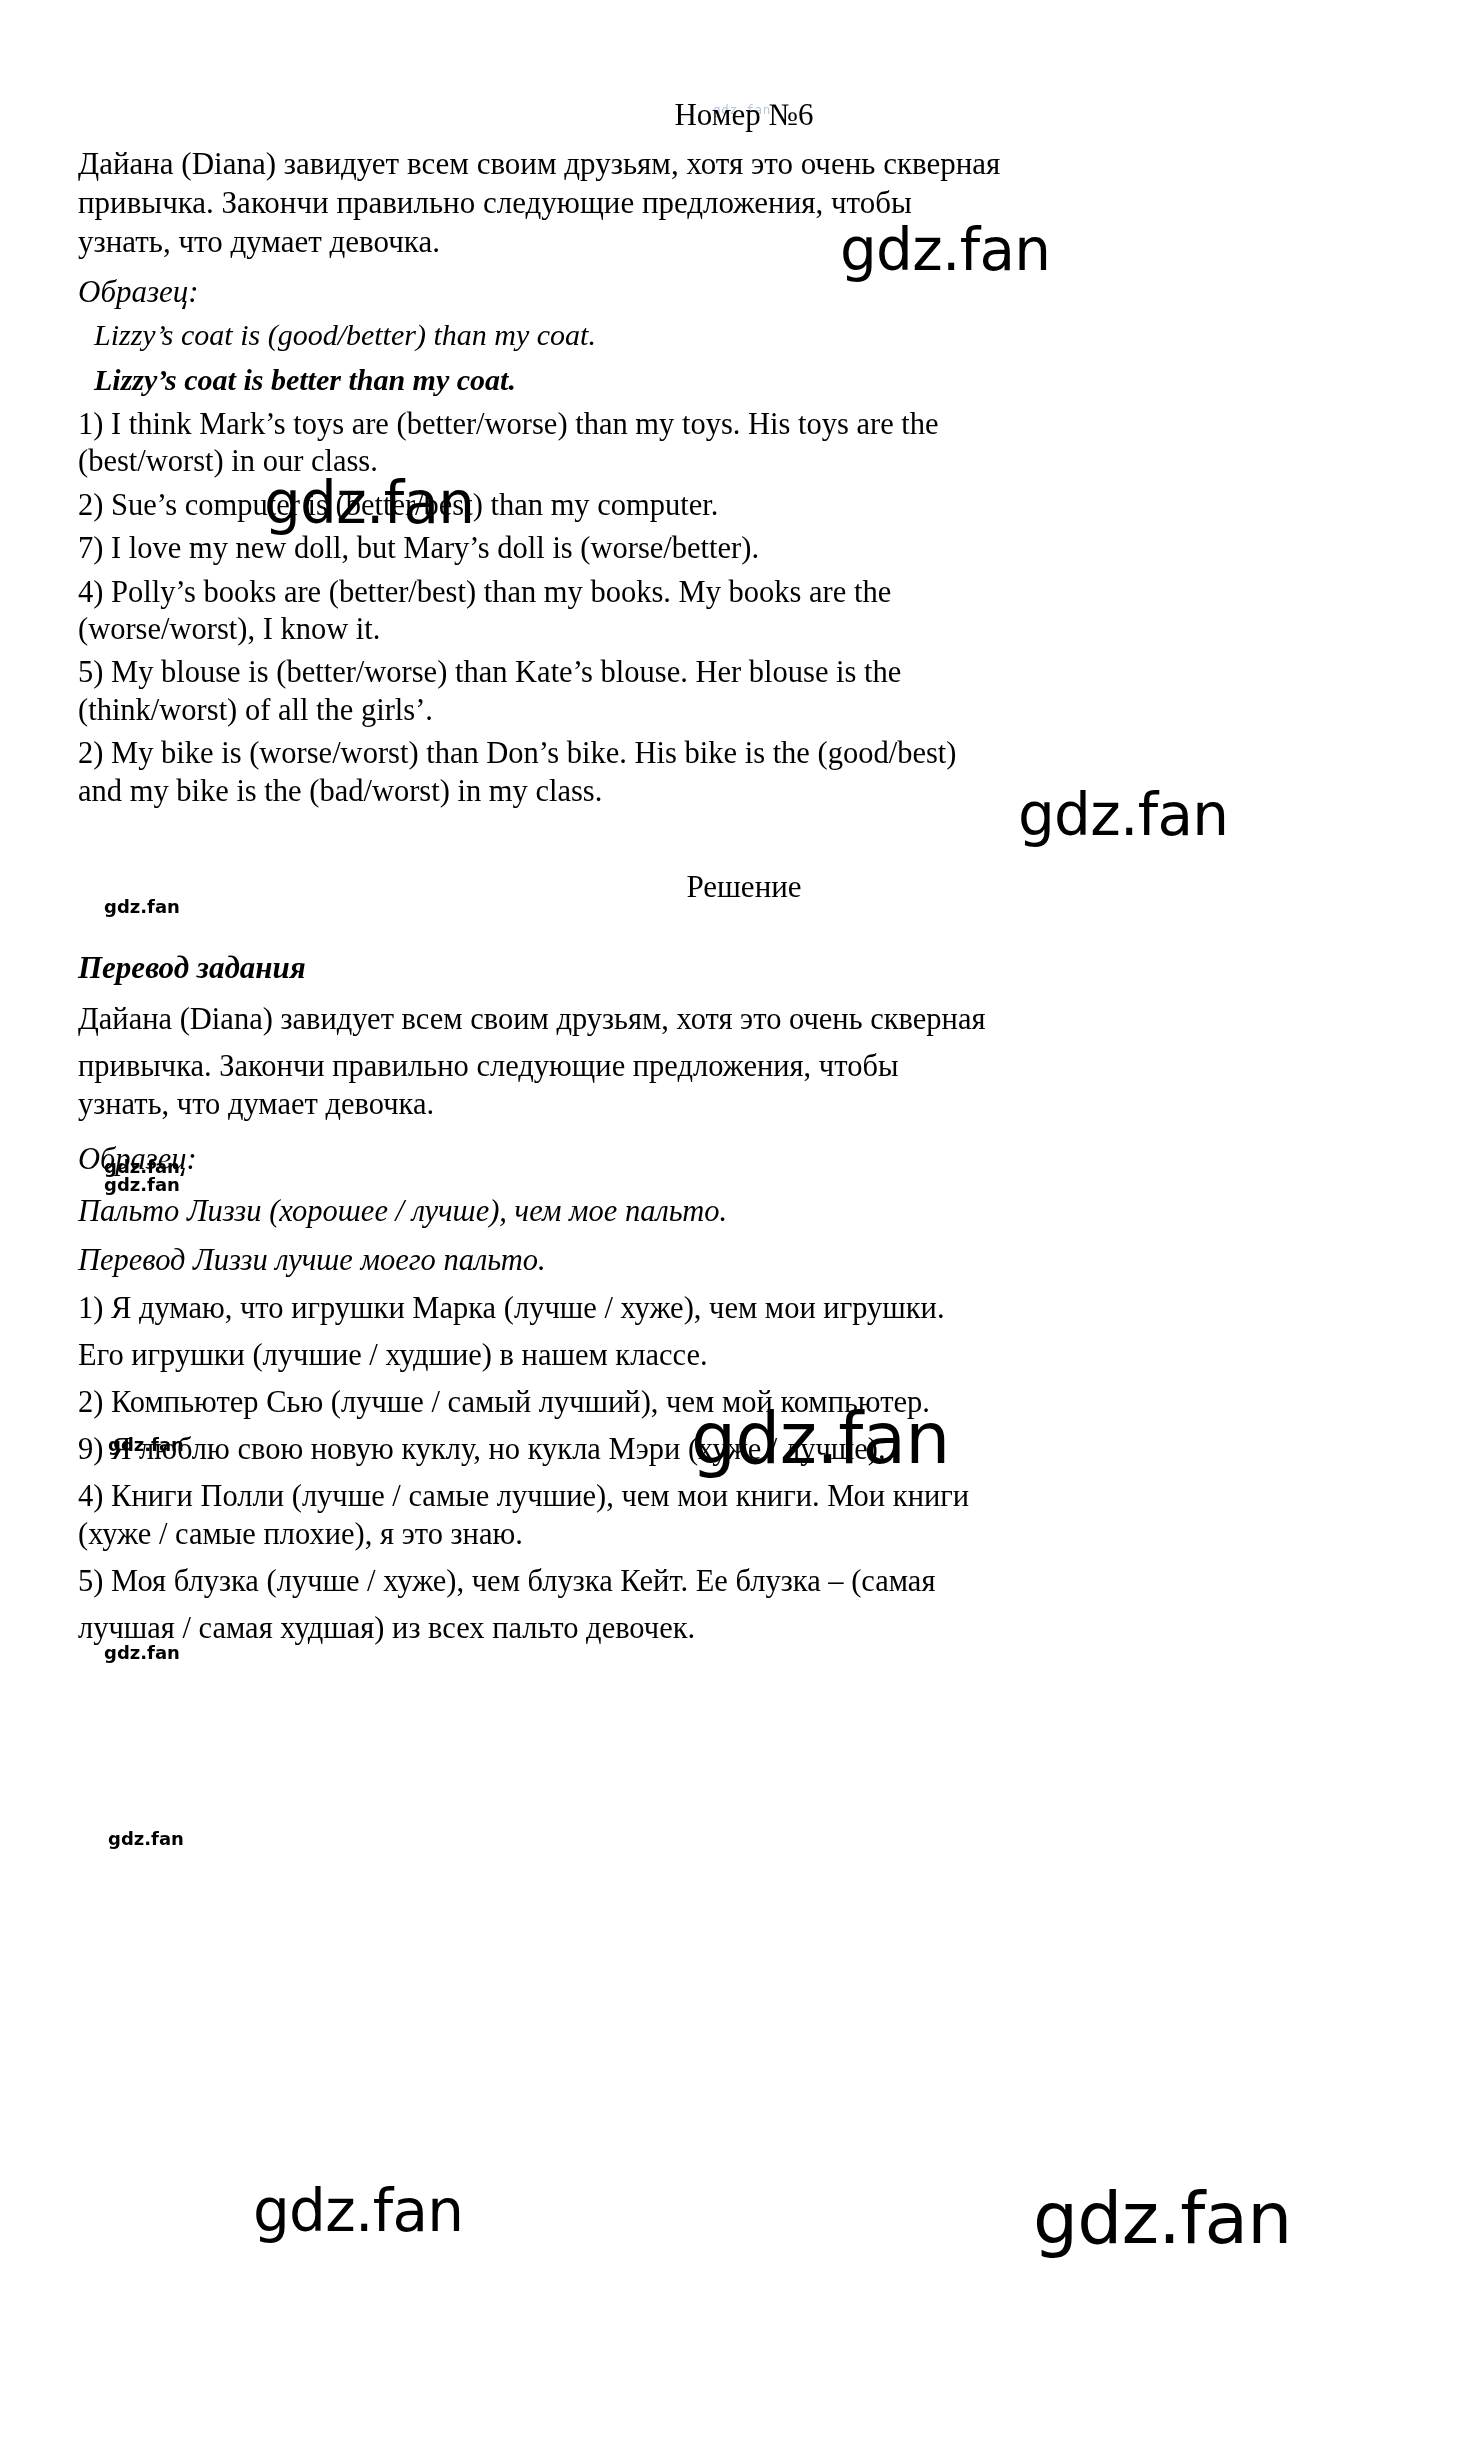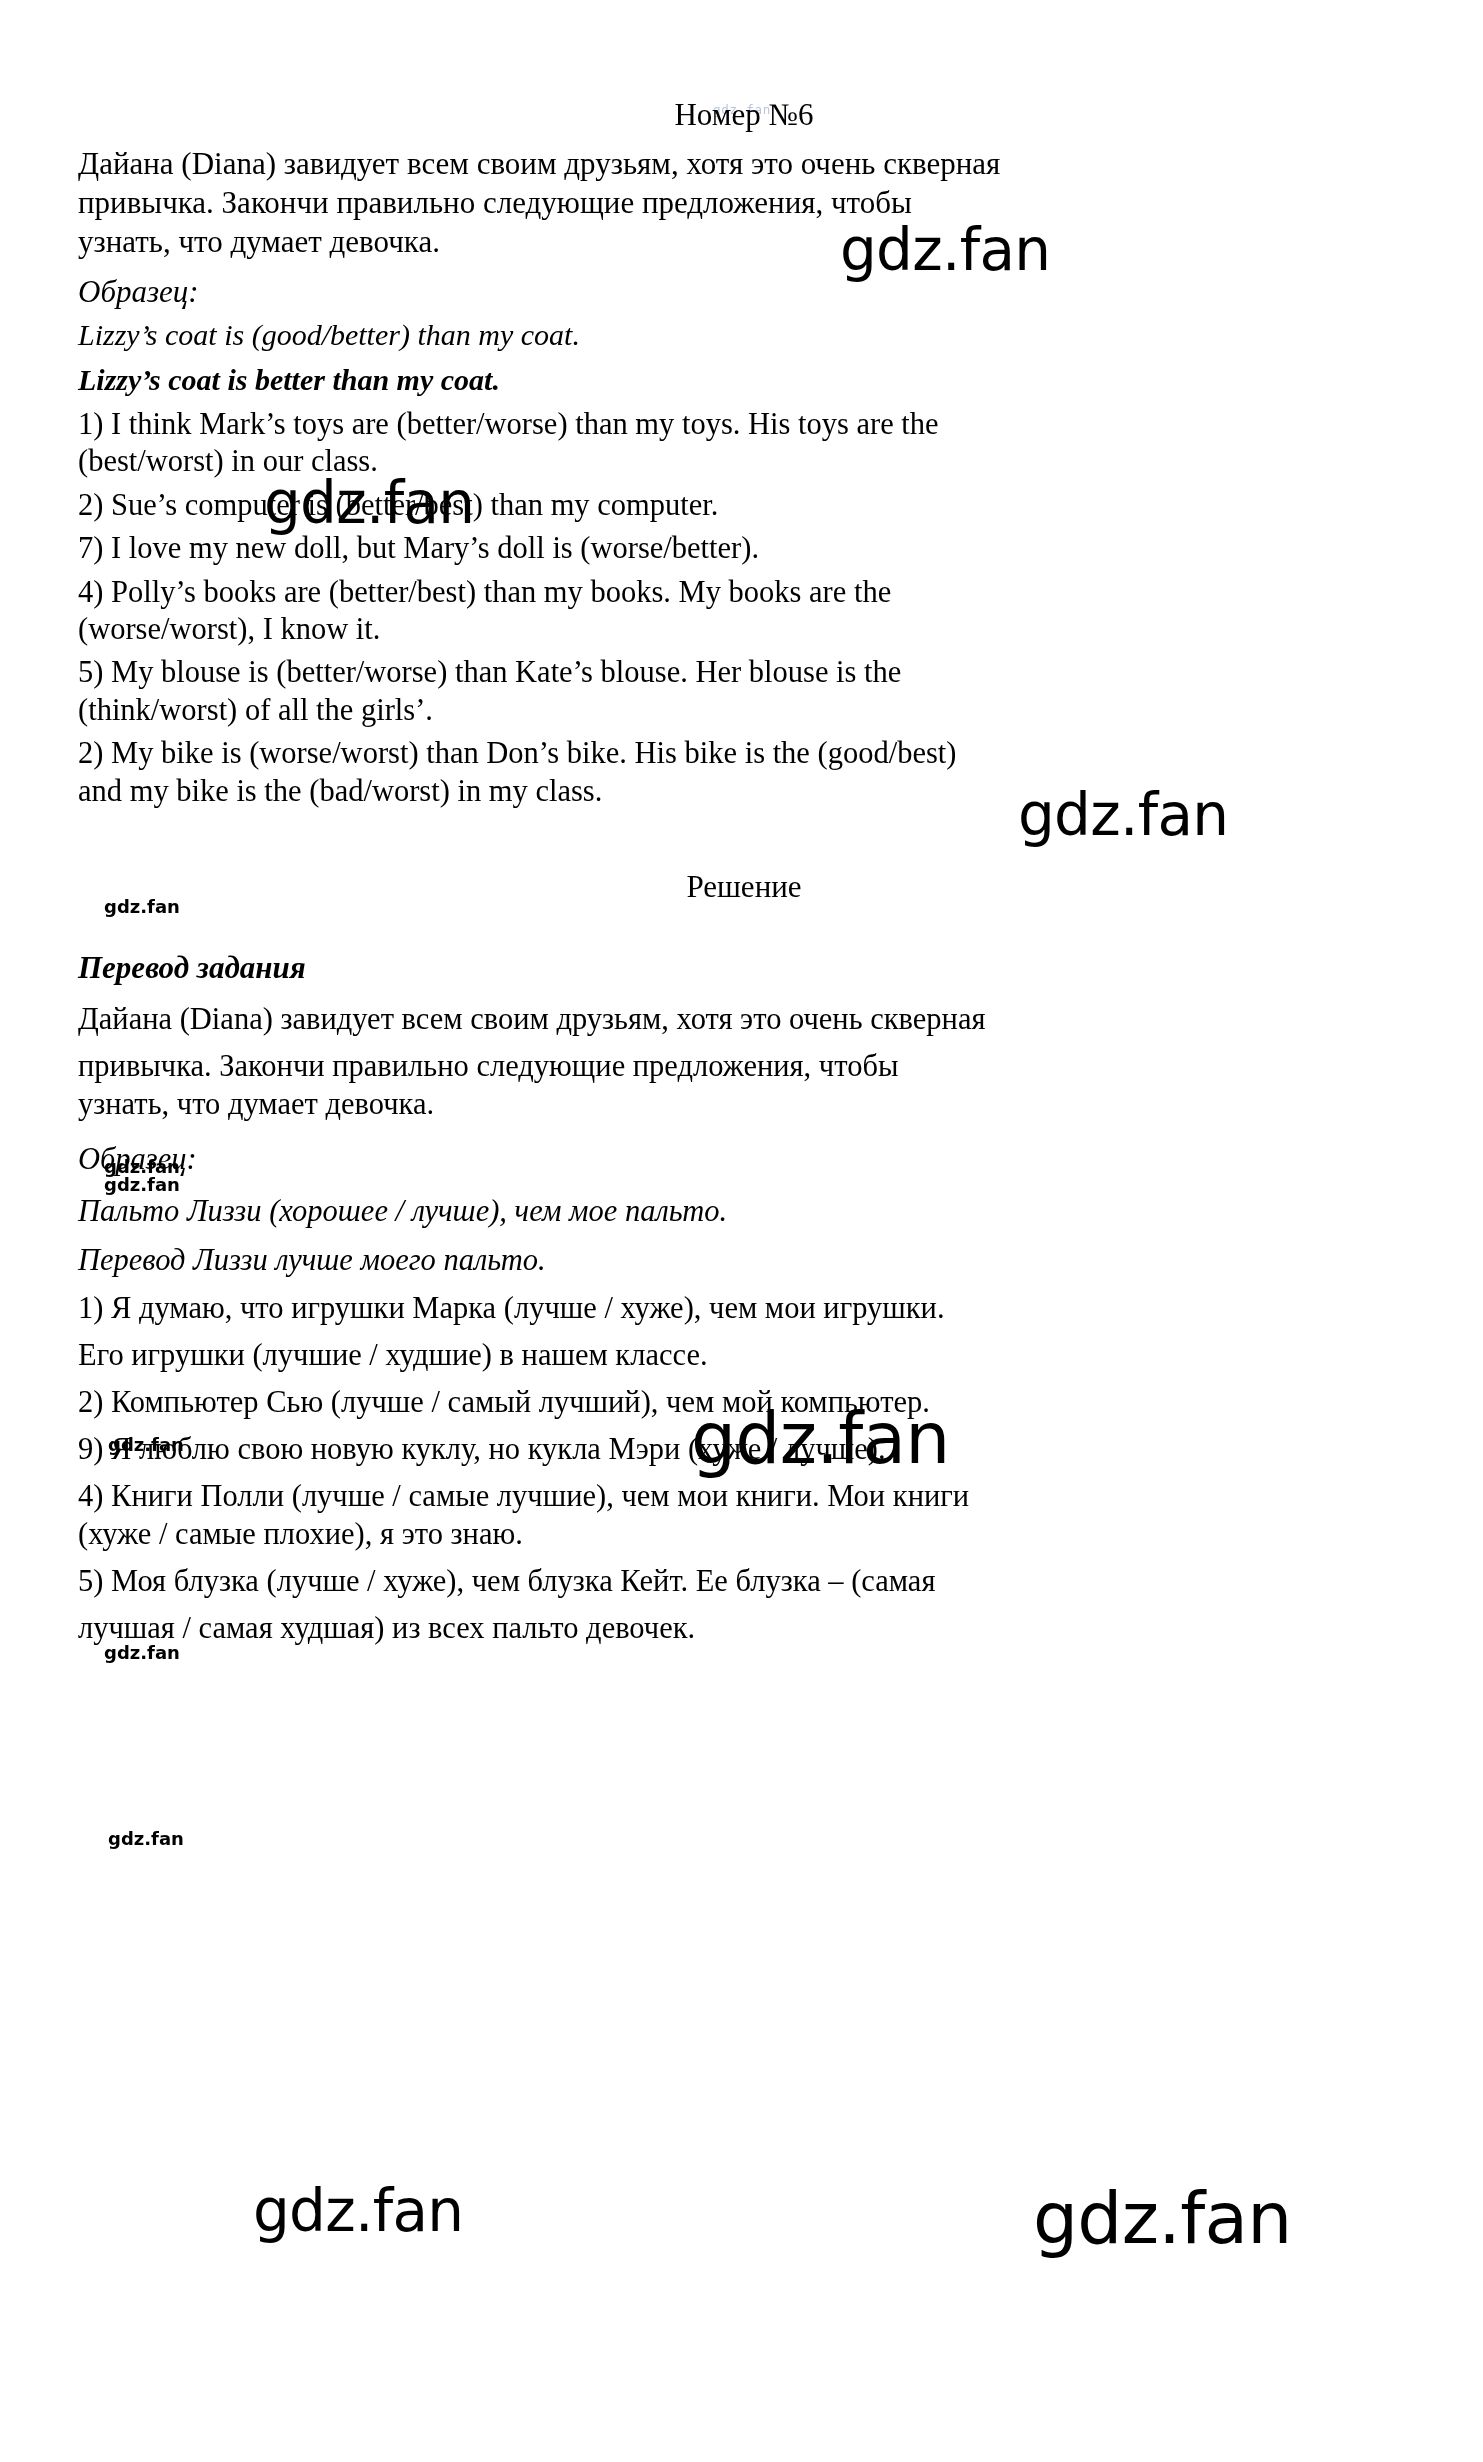--- a/index.html
+++ b/index.html
@@ -64,21 +64,21 @@
   .sample-row {
     font-size: 31px;
     font-style: italic;
     margin: 13.4px 0 7.4px 0;
     line-height: 1.16;
   }
   .sample-lines p {
     font-size: 30px;
     font-style: italic;
     line-height: 1.2;
-    margin: 0 0 9px 0;
+    margin: 0 0 9px 16px;
   }
   .tasks p {
     font-size: 30.5px;
     line-height: 1.18;
     margin: 0 0 7.4px 0;
   }
   .tasks p.tight {
     margin-bottom: 1.5px;
   }
   .solution-title {

